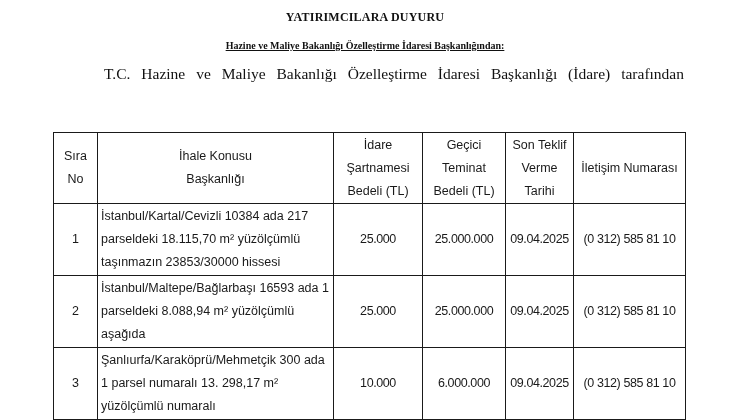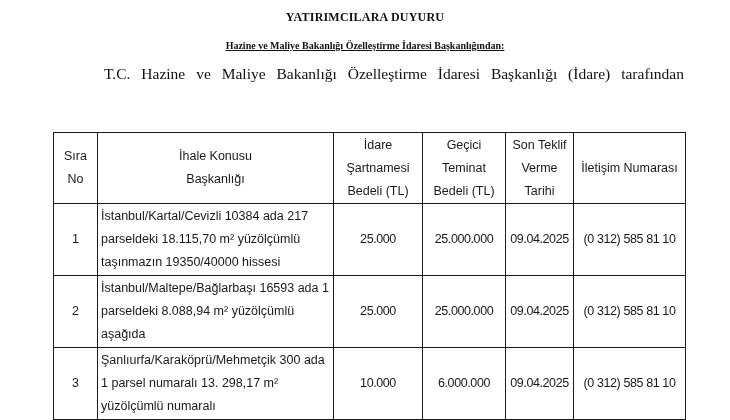--- a/index.html
+++ b/index.html
@@ -69,21 +69,21 @@
         <div>İletişim Numarası</div>
       </th>
     </tr>
   </thead>
   <tbody>
     <tr>
       <td class="c">1</td>
       <td class="desc">
         <div>İstanbul/Kartal/Cevizli 10384 ada 217</div>
         <div>parseldeki 18.115,70 m² yüzölçümlü</div>
-        <div>taşınmazın 19350/40000 hissesi</div>
+        <div>taşınmazın 23853/30000 hissesi</div>
       </td>
       <td class="c num">25.000</td>
       <td class="c num">25.000.000</td>
       <td class="c num">09.04.2025</td>
       <td class="c num">(0 312) 585 81 10</td>
     </tr>
     <tr>
       <td class="c">2</td>
       <td class="desc">
         <div>İstanbul/Maltepe/Bağlarbaşı 16593 ada 1</div>

